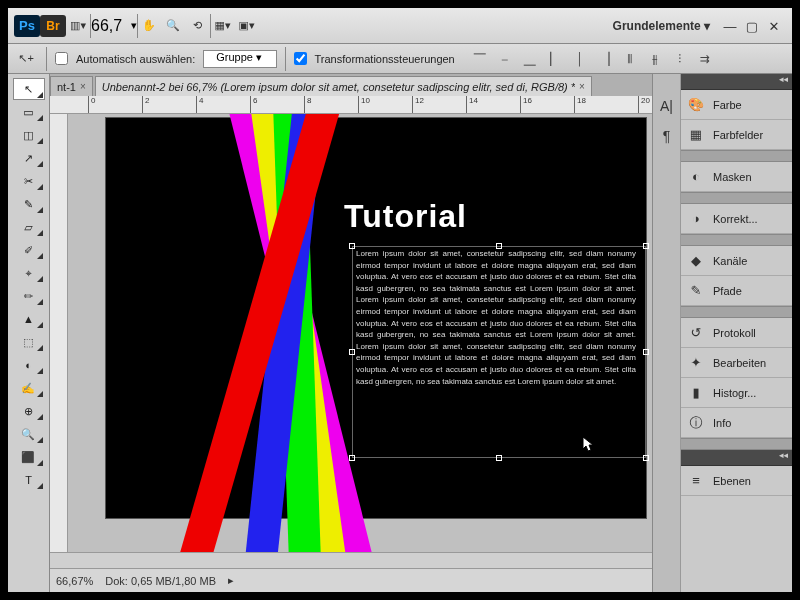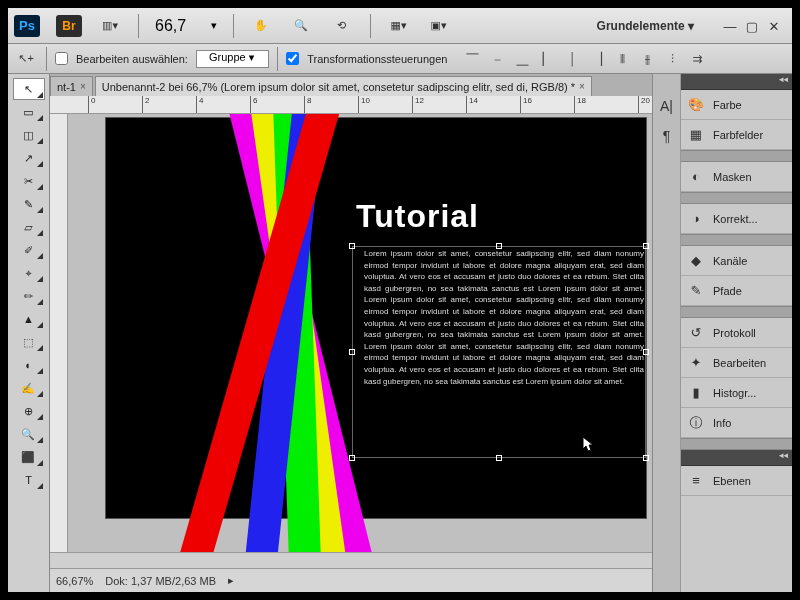--- a/index.html
+++ b/index.html
@@ -1,18 +1,18 @@
 <!DOCTYPE html>
 <html><head>
 <meta charset="utf-8">
 <style>
 * { margin:0; padding:0; box-sizing:border-box; font-family:Tahoma,Arial,sans-serif; font-size:11px; }
 body { background:#000; width:800px; height:600px; overflow:hidden; position:relative; }
 .app { position:absolute; top:8px; left:8px; right:8px; bottom:8px; background:#b8b8b8; display:flex; flex-direction:column; }
-.topbar { height:36px; background:linear-gradient(#e8e8e8,#d4d4d4); border-bottom:1px solid #888; display:flex; align-items:center; padding:0 6px; gap:16px; }
+.topbar { height:36px; background:linear-gradient(#e8e8e8,#d4d4d4); border-bottom:1px solid #888; display:flex; align-items:center; padding:0 6px; gap:0; }
 .ps-icon { width:26px; height:22px; background:#001e36; color:#31a8ff; font-weight:bold; font-size:13px; display:flex; align-items:center; justify-content:center; border-radius:3px; }
 .br-icon { width:26px; height:22px; background:#2c2c2c; color:#ff9a00; font-weight:bold; font-size:12px; display:flex; align-items:center; justify-content:center; border-radius:3px; }
 .tb-sep { width:1px; height:24px; background:#888; }
 .tb-btn { width:24px; height:22px; display:flex; align-items:center; justify-content:center; color:#333; }
 .zoom-val { font-size:16px; min-width:40px; }
 .workspace-dd { margin-left:auto; font-weight:bold; font-size:12px; color:#333; padding:0 8px; }
 .win-btns { display:flex; gap:6px; padding:0 4px; }
 .win-btn { width:16px; height:14px; color:#333; font-size:13px; text-align:center; }
 .menubar { height:22px; background:#d6d6d6; border-bottom:1px solid #999; display:flex; align-items:center; padding:0 4px; gap:2px; }
 .menu-item { padding:2px 9px; color:#222; }
@@ -38,22 +38,22 @@
 .ruler-v { width:18px; background:#e8e8e8; border-right:1px solid #999; }
 .canvas-scroll { flex:1; background:#c0c0c0; overflow:hidden; position:relative; }
 .canvas { position:absolute; top:4px; left:38px; width:540px; height:400px; background:#000; box-shadow:0 0 0 1px #555; }
 .stripes { position:absolute; bottom:-60px; left:40px; width:340px; height:500px; }
 .stripe { position:absolute; top:-60px; width:32px; height:700px; transform-origin:top center; }
 .s1 { background:#e0e; left:60px; transform:rotate(-14deg); }
 .s2 { background:#ee0; left:92px; transform:rotate(-8deg); }
 .s3 { background:#0e0; left:124px; transform:rotate(-2deg); }
 .s4 { background:#22e; left:156px; transform:rotate(6deg); }
 .s5 { background:#e00; left:188px; transform:rotate(16deg); }
-.head { position:absolute; top:80px; left:250px; color:#fff; font-size:32px; font-weight:900; font-family:Arial Black,Arial; letter-spacing:1px; }
-.body-text { position:absolute; top:130px; left:250px; width:280px; color:#ddd; font-size:8px; line-height:1.45; text-align:justify;margin-left:8px; }
+.head { position:absolute; top:80px; left:238px; color:#fff; font-size:32px; font-weight:900; font-family:Arial Black,Arial; letter-spacing:1px; }
+.body-text { position:absolute; top:130px; left:250px; width:280px; color:#ddd; font-size:8px; line-height:1.45; text-align:justify; }
 .sel-box { position:absolute; border:1px solid rgba(255,255,255,0.4); }
 .handle { position:absolute; width:6px; height:6px; border:1px solid #fff; background:transparent; }
 .statusbar { height:24px; background:#d6d6d6; border-top:1px solid #999; display:flex; align-items:center; padding:0 6px; gap:12px; font-size:10px; color:#333; }
 .scroll-h { height:16px; background:#d0d0d0; border-top:1px solid #999; }
 .rpanel { width:140px; background:#cacaca; border-left:1px solid #888; display:flex; min-width:0; }
 .rtabcol { width:28px; background:#bcbcbc; border-right:1px solid #999; display:flex; flex-direction:column; align-items:center; padding-top:24px; gap:14px; }
 .rtab-ico { width:20px; height:16px; color:#333; font-size:14px; text-align:center; }
 .rlist { flex:1; display:flex; flex-direction:column; }
 .rhead { height:16px; background:#4a4a4a; border-bottom:1px solid #333; display:flex; justify-content:flex-end; padding:0 4px; color:#ccc; font-size:9px; }
 .ritem { height:30px; border-bottom:1px solid #aaa; display:flex; align-items:center; padding:0 6px; gap:8px; color:#222; }
@@ -87,21 +87,21 @@
       <div class="win-btn">▢</div>
       <div class="win-btn">✕</div>
     </div>
   </div>
 
 
   <div class="optbar">
     <div class="tb-btn">↖+</div>
     <div class="tb-sep"></div>
     <input type="checkbox" style="">
-    <span class="opt-label">Bearbeiten auswählen:</span>
+    <span class="opt-label">Automatisch auswählen:</span>
     <div class="opt-select"><span>Gruppe</span> ▾</div>
     <div class="tb-sep"></div>
     <input type="checkbox" checked="" style="">
     <span class="opt-label">Transformationssteuerungen</span>
     <div class="opt-icons">
       <div class="opt-ico">⎺</div>
       <div class="opt-ico">⎯</div>
       <div class="opt-ico">⎽</div>
       <div class="opt-ico">▏</div>
       <div class="opt-ico">│</div>
@@ -190,21 +190,21 @@
         </div>
     </div>
 
     <div class="docarea">
       <div class="tabs">
         <div class="tab inactive">
             <span>nt-1</span>
             <span class="x">×</span>
           </div>
         <div class="tab">
-            <span style="overflow:hidden;text-overflow:ellipsis;max-width:480px;">Unbenannt-2 bei 66,7% (Lorem ipsum dolor sit amet, consetetur sadipscing elitr, sed di, RGB/8) *</span>
+            <span style="overflow:hidden;text-overflow:ellipsis;max-width:480px;font-style:italic;">Unbenannt-2 bei 66,7% (Lorem ipsum dolor sit amet, consetetur sadipscing elitr, sed di, RGB/8) *</span>
             <span class="x">×</span>
           </div>
       </div>
       <div class="ruler-h">
         <div class="tick" style="left:38px">0</div>
         <div class="tick" style="left:92px">2</div>
         <div class="tick" style="left:146px">4</div>
         <div class="tick" style="left:200px">6</div>
         <div class="tick" style="left:254px">8</div>
         <div class="tick" style="left:308px">10</div>
@@ -241,21 +241,21 @@
               <svg viewBox="0 0 14 18">
                   <path d="M1 1 L1 13 L4 10 L6 15 L9 14 L7 9 L11 9 Z" fill="#fff" stroke="#000" stroke-width="1"></path>
                 </svg>
             </div>
           </div>
         </div>
       </div>
       <div class="scroll-h"></div>
       <div class="statusbar">
         <span>66,67%</span>
-        <span>Dok: 1,37 MB/2,63 MB</span>
+        <span>Dok: 0,65 MB/1,80 MB</span>
         <span>▸</span>
       </div>
     </div>
 
     <div class="rpanel">
       <div class="rtabcol">
         <div class="rtab-ico">A|</div>
         <div class="rtab-ico">¶</div>
       </div>
       <div class="rlist">

